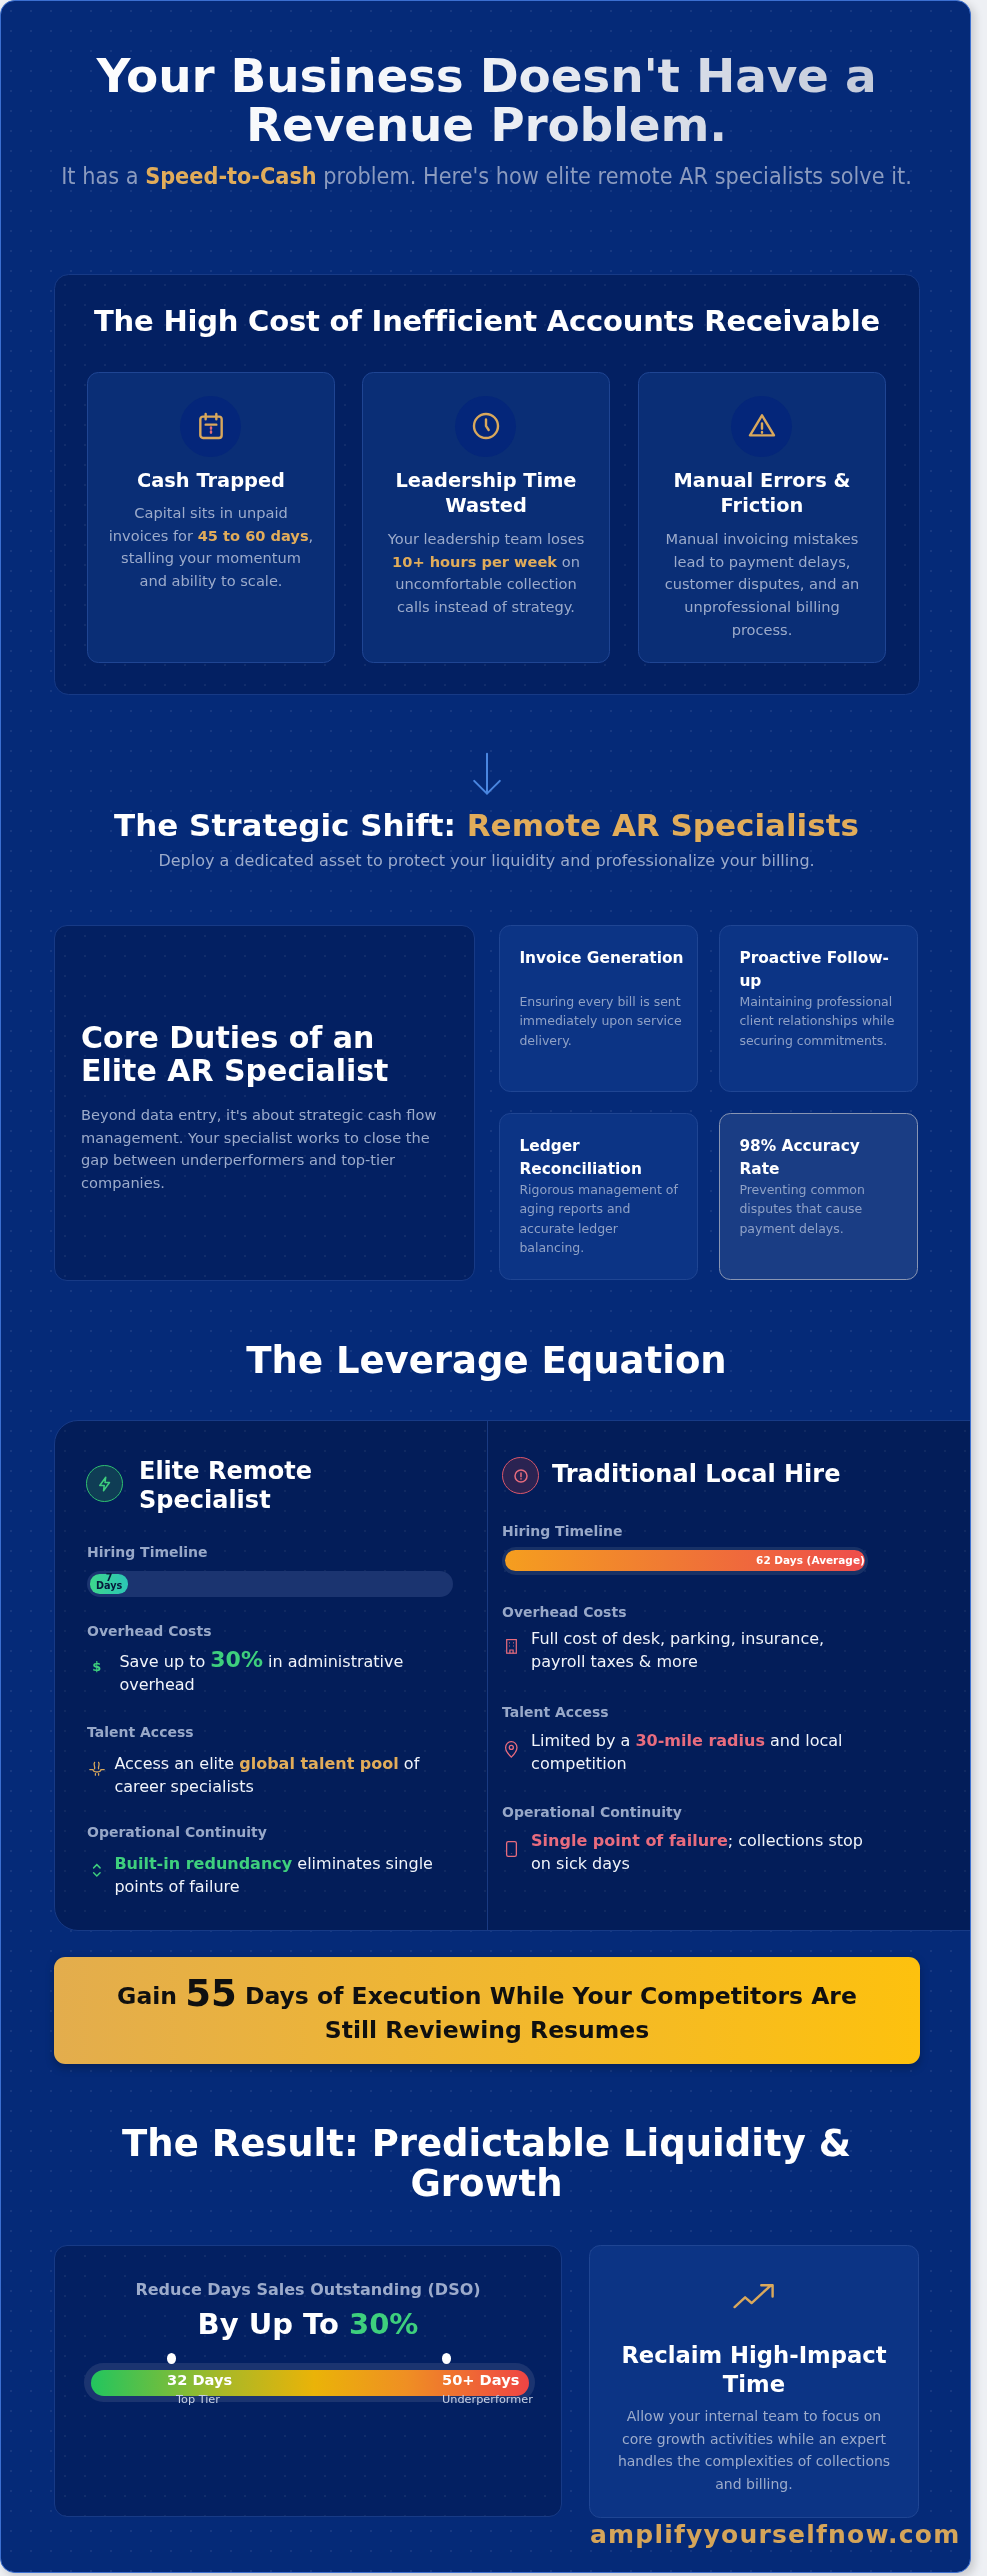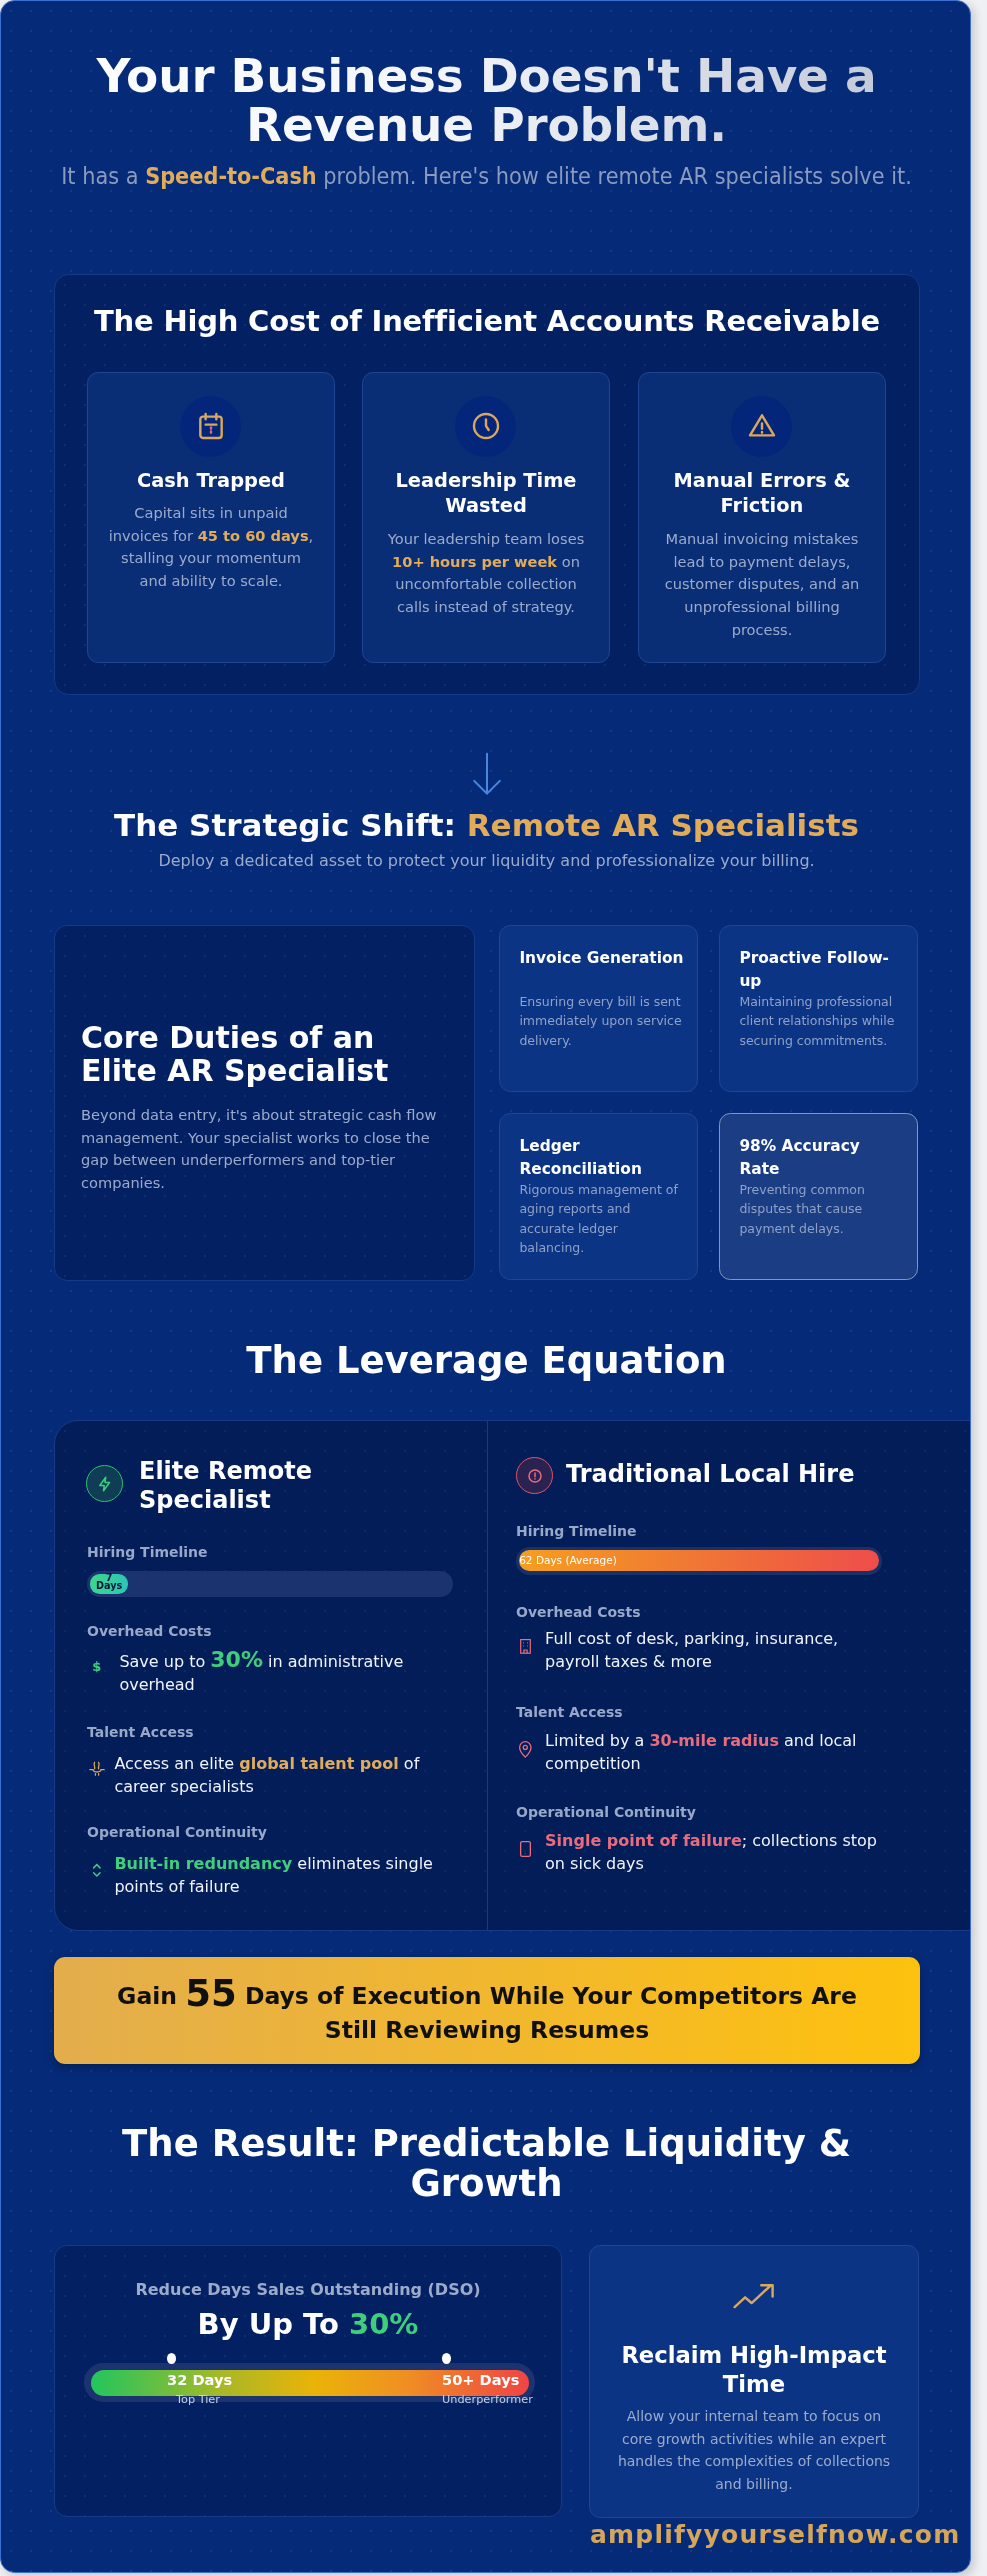--- a/index.html
+++ b/index.html
@@ -145,21 +145,21 @@
     padding-top: 0px;
   }
   .fill-elite span { display: block; margin-top: -1.6px; }
   .track-trad {
     position: absolute; top: 126px; left: 31px; width: 366px; height: 27.5px;
     border-radius: 13.8px; background: #183166;
   }
   .fill-trad {
     position: absolute; top: 3.2px; left: 3.2px; right: 3.2px; height: 21px; border-radius: 10.5px;
     background: linear-gradient(90deg, #f59e1f, #f07a33 45%, #ee4d4b);
-    color: #fff; font-size: 10.5px; font-weight: normal; text-align: left; line-height: 21px;
+    color: #fff; font-size: 10.5px; font-weight: bold; text-align: right; line-height: 21px;
   }
 
   
   .gain-banner {
     position: absolute; top: 1956px; left: 53px; width: 866px; height: 107px;
     border-radius: 11.3px;
     background: linear-gradient(90deg, #e3ad4d 0%, #f2b82c 55%, #fdc10e 100%);
     box-shadow: 0 3.2px 8px rgba(0,0,0,0.25);
     text-align: center; color: #101010; font-weight: bold;
   }
@@ -340,21 +340,21 @@
           <svg width="9.7" height="14.6" viewBox="0 0 12 18" fill="none" stroke="#3ecf7d" stroke-width="1.8" stroke-linecap="round">
               <path d="M2 6l4-4 4 4M2 12l4 4 4-4"></path>
             </svg>
         </span>
         <p class="attr-text" style="margin-left:8px;">
           <span class="g">Built-in redundancy</span><span> eliminates single points of failure</span>
         </p>
       </div>
     </div>
 
-    <div class="compare-col" style="left:430px;">
+    <div class="compare-col" style="left:416px;">
       <div class="col-head-icon" style="top:36px; left:31px; border:1.6px solid #d9566a; background:#2a2352;">
         <svg width="18" height="18" viewBox="0 0 24 24" fill="none" stroke="#e86c7e" stroke-width="2" stroke-linecap="round">
             <circle cx="12" cy="12" r="8"></circle>
             <path d="M12 8v5M12 15.5v.5"></path>
           </svg>
       </div>
       <h3 class="col-head-title" style="top:39px; left:81px; width:340px;">Traditional Local Hire</h3>
 
       <div class="attr-label" style="top:102px; left:31px;">Hiring Timeline</div>
       <div class="track-trad">

